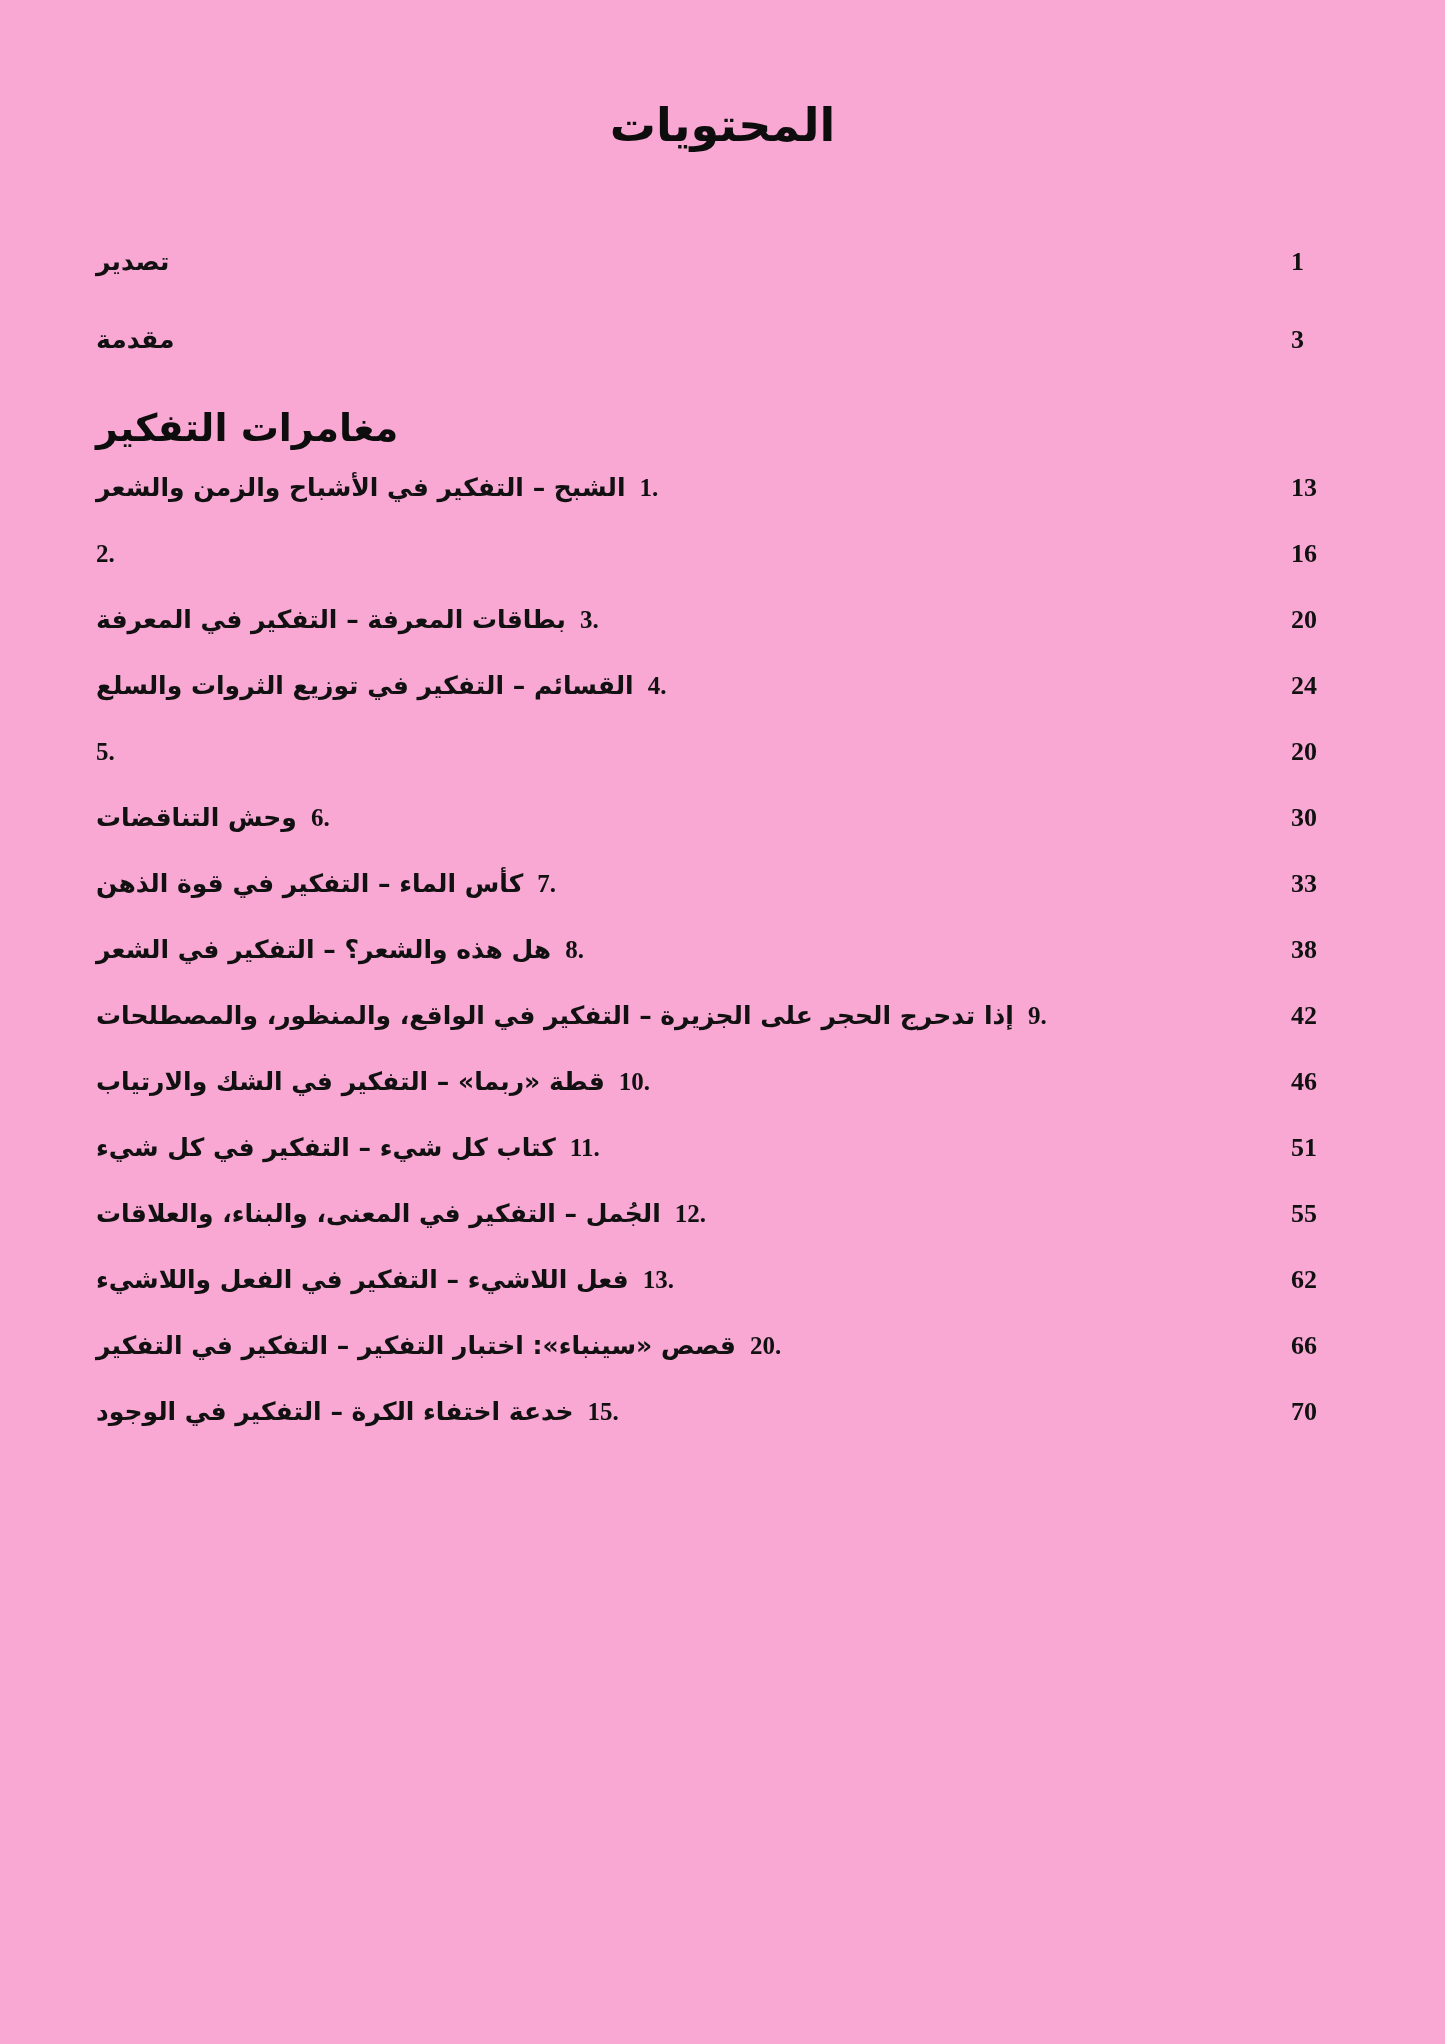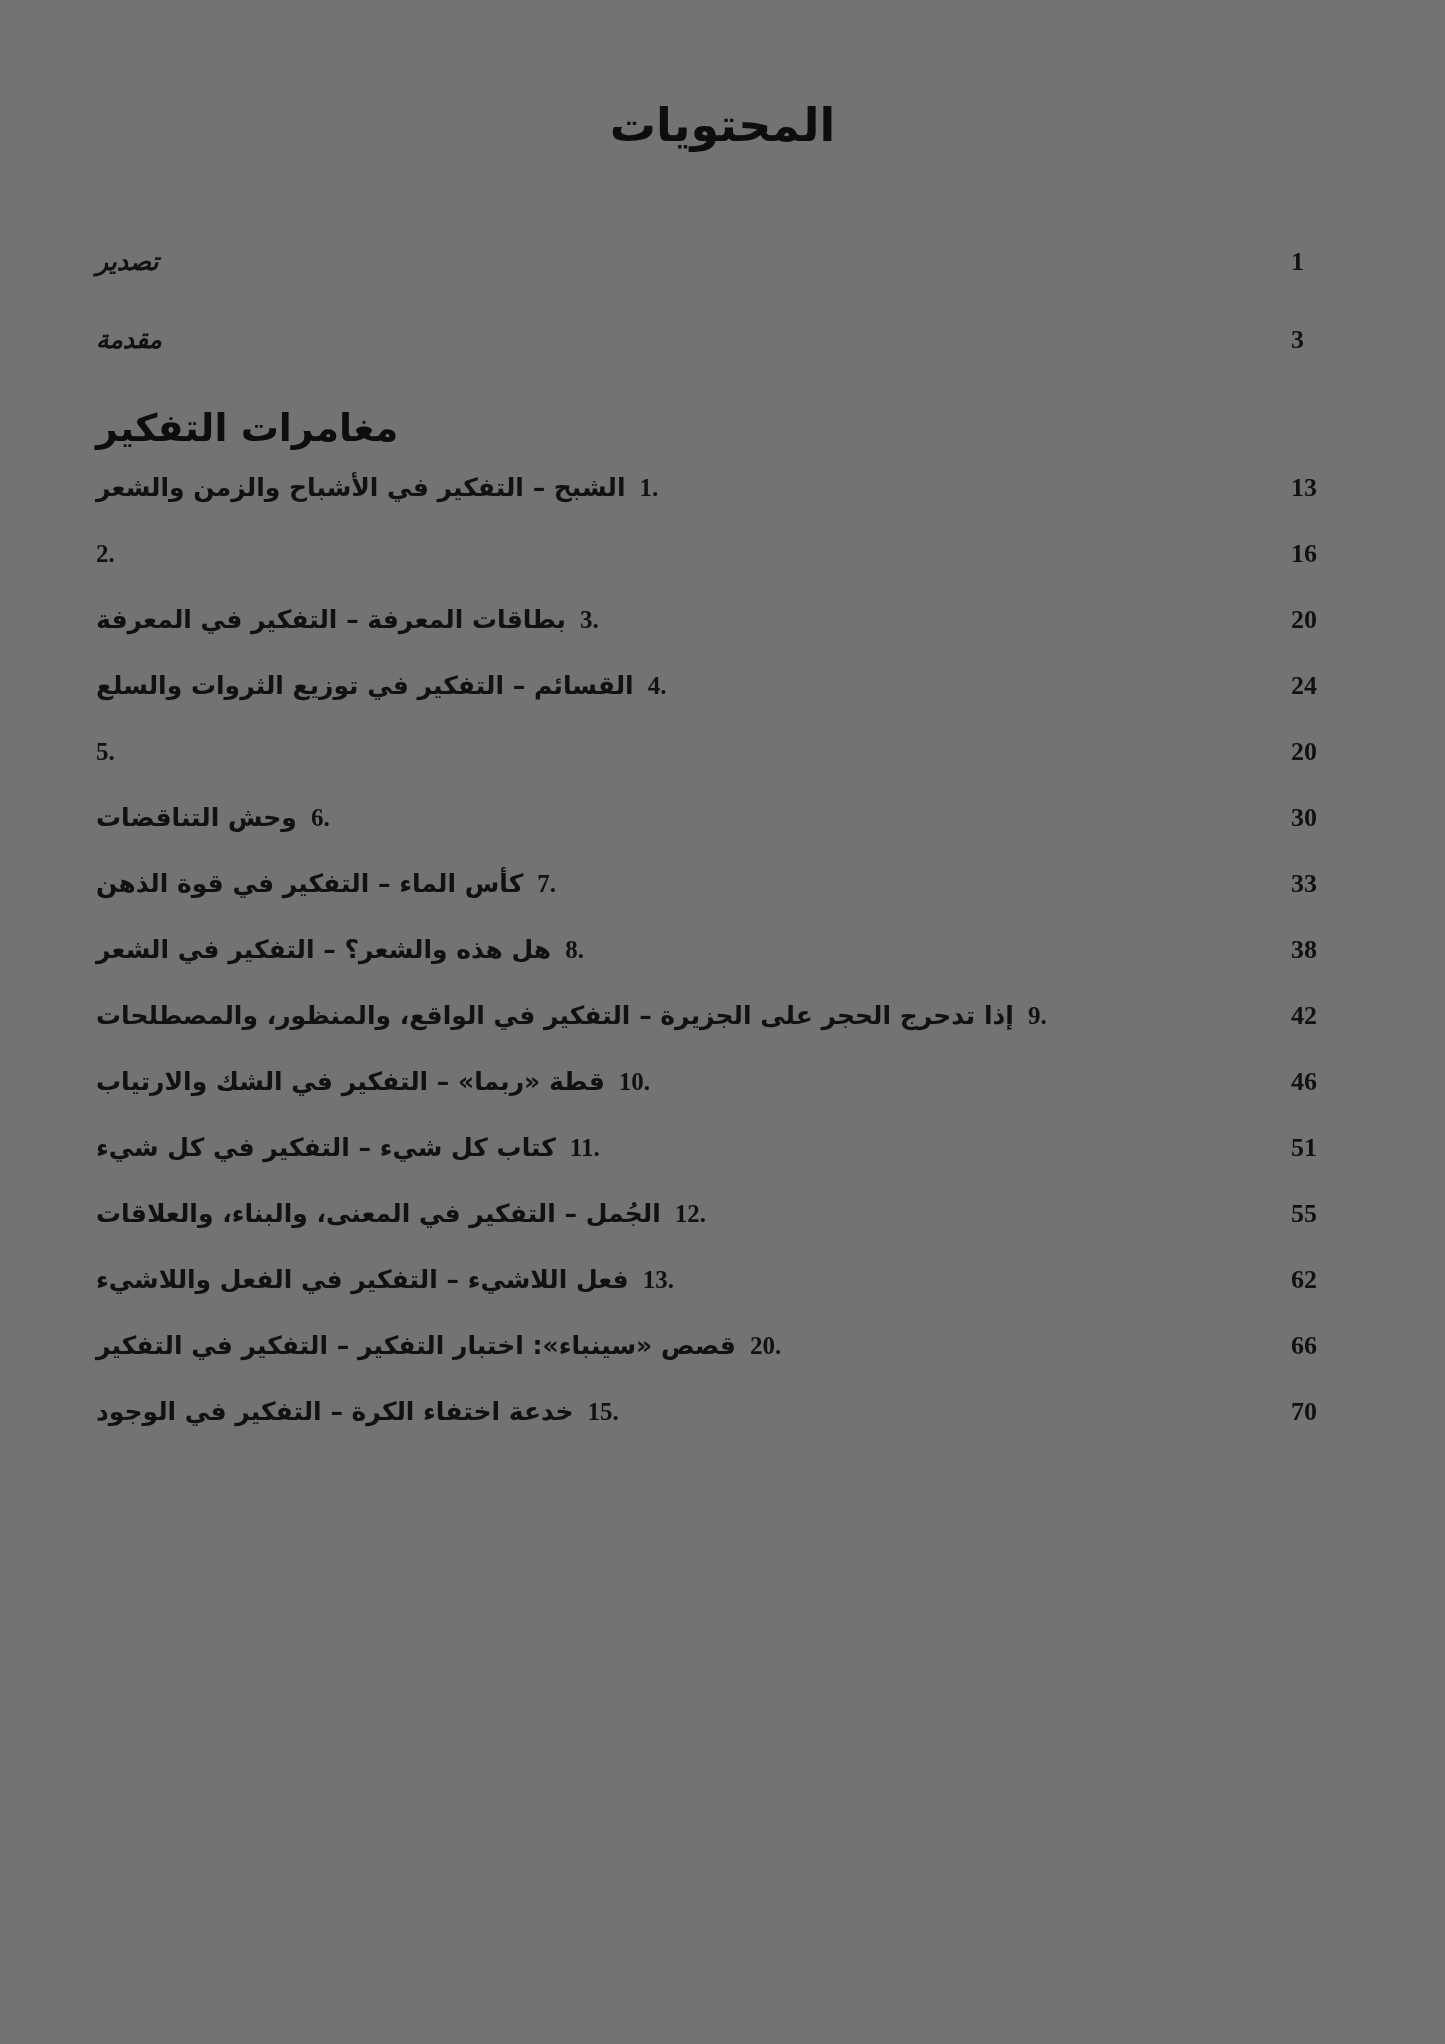--- a/index.html
+++ b/index.html
@@ -7,21 +7,21 @@
     margin: 0;
     padding: 0;
     background: #ffffff;
   }
 
   .page {
     position: relative;
     width: 1445px;
     height: 2044px;
     margin: 0 auto;
-    background: #737373;
+    background: #f9a8d4;
     font-family: "Liberation Serif", "DejaVu Serif", serif;
     color: #111111;
     overflow: hidden;
     box-sizing: border-box;
   }
 
   
   .doc-title {
     position: absolute;
     top: 98px;
@@ -95,21 +95,20 @@
     text-align: left;
     min-width: 46px;
   }
 
   
   .toc-row.front {
     min-height: 68px;
   }
   .toc-row.front .toc-entry {
     font-size: 25px;
-    font-style: italic;
   }
 
   
   .section-head {
     display: flex;
     flex-direction: row-reverse;
     justify-content: flex-start;
     width: 100%;
     margin-top: 14px;
     margin-bottom: 22px;

